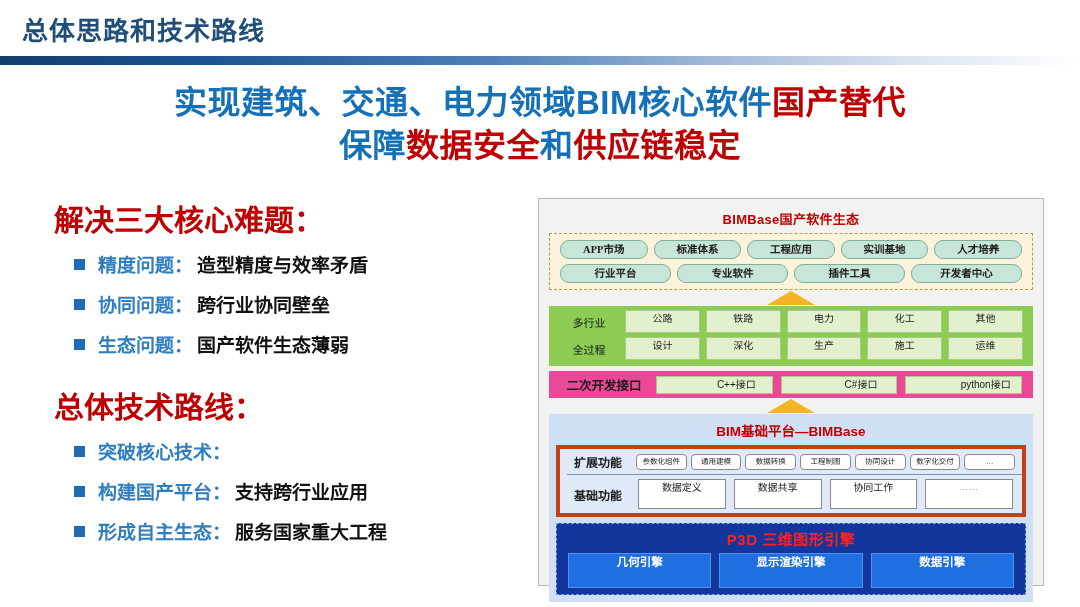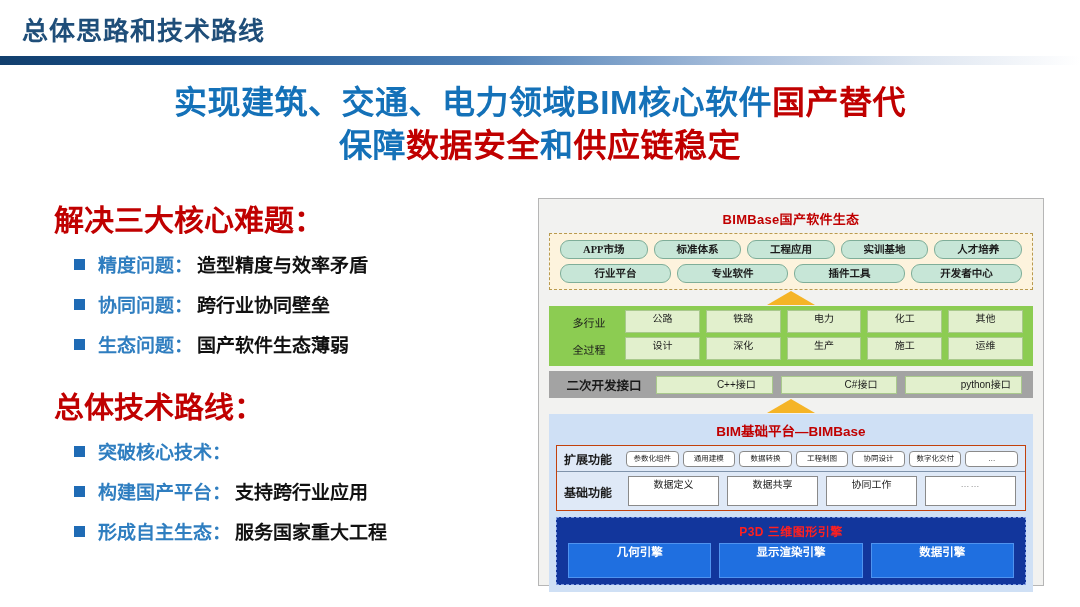--- a/index.html
+++ b/index.html
@@ -207,21 +207,21 @@
     line-height: 15px;
     text-align: center;
     background: #e2f0cd;
     border: 1px solid #a9c98c;
     font-size: 10px;
     color: #1a1a1a;
     white-space: nowrap;
     box-sizing: border-box;
   }
   #api-box {
-    background: #a3a3a3;
+    background: #ec4899;
     margin-top: 5px;
     padding: 4px 7px;
     box-sizing: border-box;
     display: flex;
     align-items: center;
   }
   #api-label {
     flex: 0 0 96px;
     font-size: 12.5px;
     font-weight: bold;
@@ -250,23 +250,24 @@
     box-sizing: border-box;
   }
   #platform-title {
     text-align: center;
     font-size: 13.5px;
     font-weight: bold;
     color: #c00000;
     margin: 2px 0 5px 0;
   }
   #func-wrap {
-    border: 1px solid #c2410c;
+    border: 4px solid #c2410c;
     background: #dfe9f7;
     box-sizing: border-box;
+    padding-left: 7px;
   }
   .func-row {
     display: flex;
     align-items: center;
     padding: 4px 5px;
     box-sizing: border-box;
   }
   #func-row-ext { border-bottom: 1px solid #7f93ab; }
   .func-label {
     flex: 0 0 60px;
@@ -309,21 +310,21 @@
   
   #engine-box {
     margin-top: 6px;
     background: #12369c;
     border: 1px dashed #7e9ae0;
     padding: 4px 7px 6px 7px;
     box-sizing: border-box;
   }
   #engine-title {
     text-align: center;
-    font-size: 12px;
+    font-size: 15px;
     font-weight: bold;
     color: #ff2020;
     margin-bottom: 4px;
     letter-spacing: 0.5px;
   }
   #engine-row { display: flex; }
   .engine-chip {
     flex: 1 1 0;
     margin: 0 4px;
     height: 35px;

